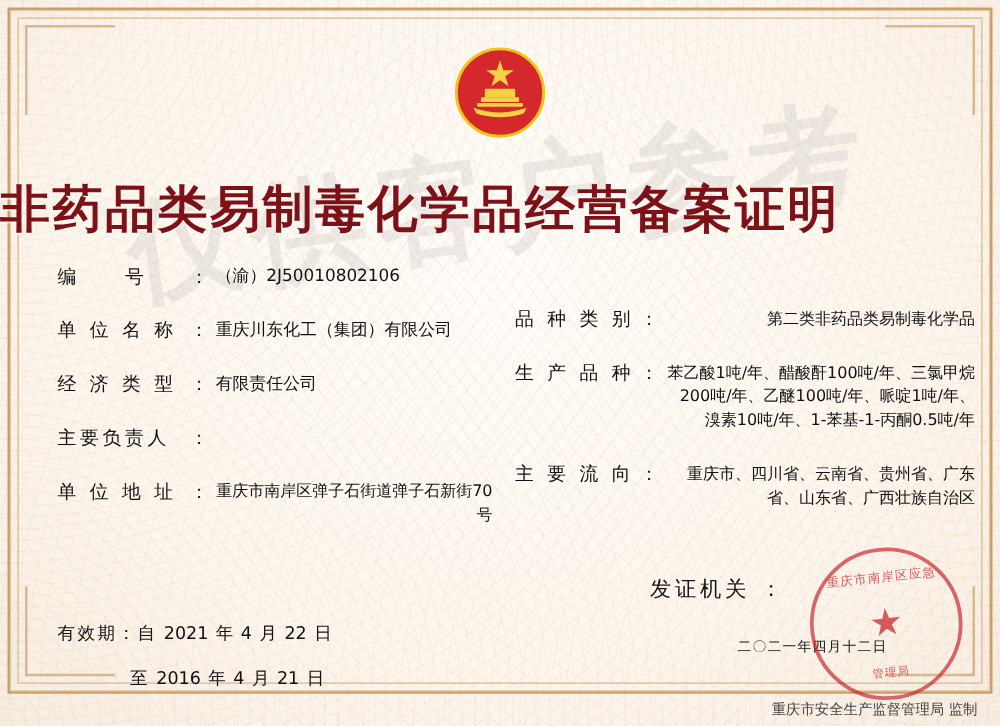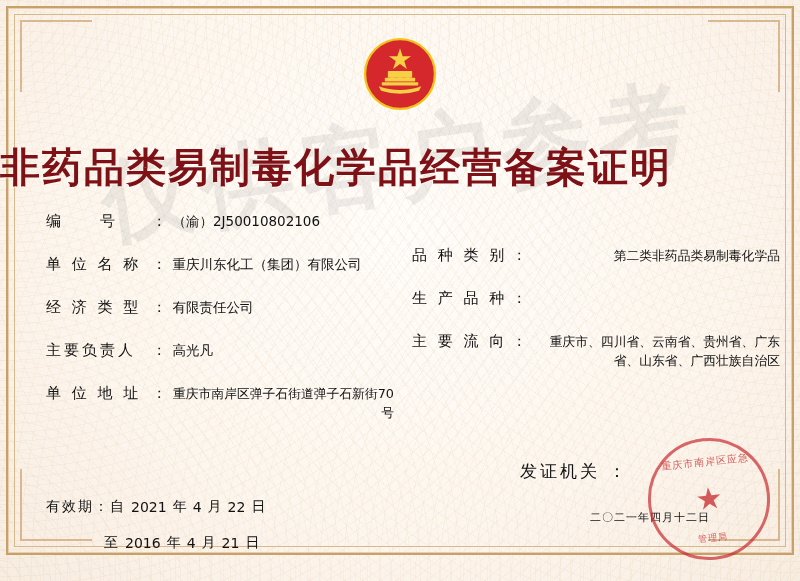--- a/index.html
+++ b/index.html
@@ -268,38 +268,38 @@
         <span class="val">重庆川东化工（集团）有限公司</span>
       </div>
       <div class="row">
         <span class="lbl">经 济 类 型</span>
         <span class="colon">：</span>
         <span class="val">有限责任公司</span>
       </div>
       <div class="row">
         <span class="lbl">主要负责人</span>
         <span class="colon">：</span>
-        <span class="val">高光凡</span>
       </div>
       <div class="row">
         <span class="lbl">单 位 地 址</span>
         <span class="colon">：</span>
         <span class="val val-small">重庆市南岸区弹子石街道弹子石新街70号</span>
       </div>
     </div>
 
     <div class="col-right">
       <div class="row">
         <span class="lbl">品 种 类 别</span>
         <span class="colon">：</span>
         <span class="val val-small">第二类非药品类易制毒化学品</span>
       </div>
       <div class="row">
         <span class="lbl">生 产 品 种</span>
         <span class="colon">：</span>
+        <span class="val val-small">苯乙酸1吨/年、醋酸酐100吨/年、三氯甲烷200吨/年、乙醚100吨/年、哌啶1吨/年、溴素10吨/年、1-苯基-1-丙酮0.5吨/年</span>
       </div>
       <div class="row">
         <span class="lbl">主 要 流 向</span>
         <span class="colon">：</span>
         <span class="val val-small">重庆市、四川省、云南省、贵州省、广东省、山东省、广西壮族自治区</span>
       </div>
     </div>
 
   </div>
 
@@ -326,14 +326,15 @@
 
   <div class="issuer">发证机关 ：</div>
   <div class="issue-date">二〇二一年四月十二日</div>
 
   <div class="seal">
     <div class="top-text">重庆市南岸区应急</div>
     <div class="star">★</div>
     <div class="bot-text">管理局</div>
   </div>
 
+  <div class="footer">重庆市安全生产监督管理局 监制</div>
 
 </div>
 
 </body></html>

